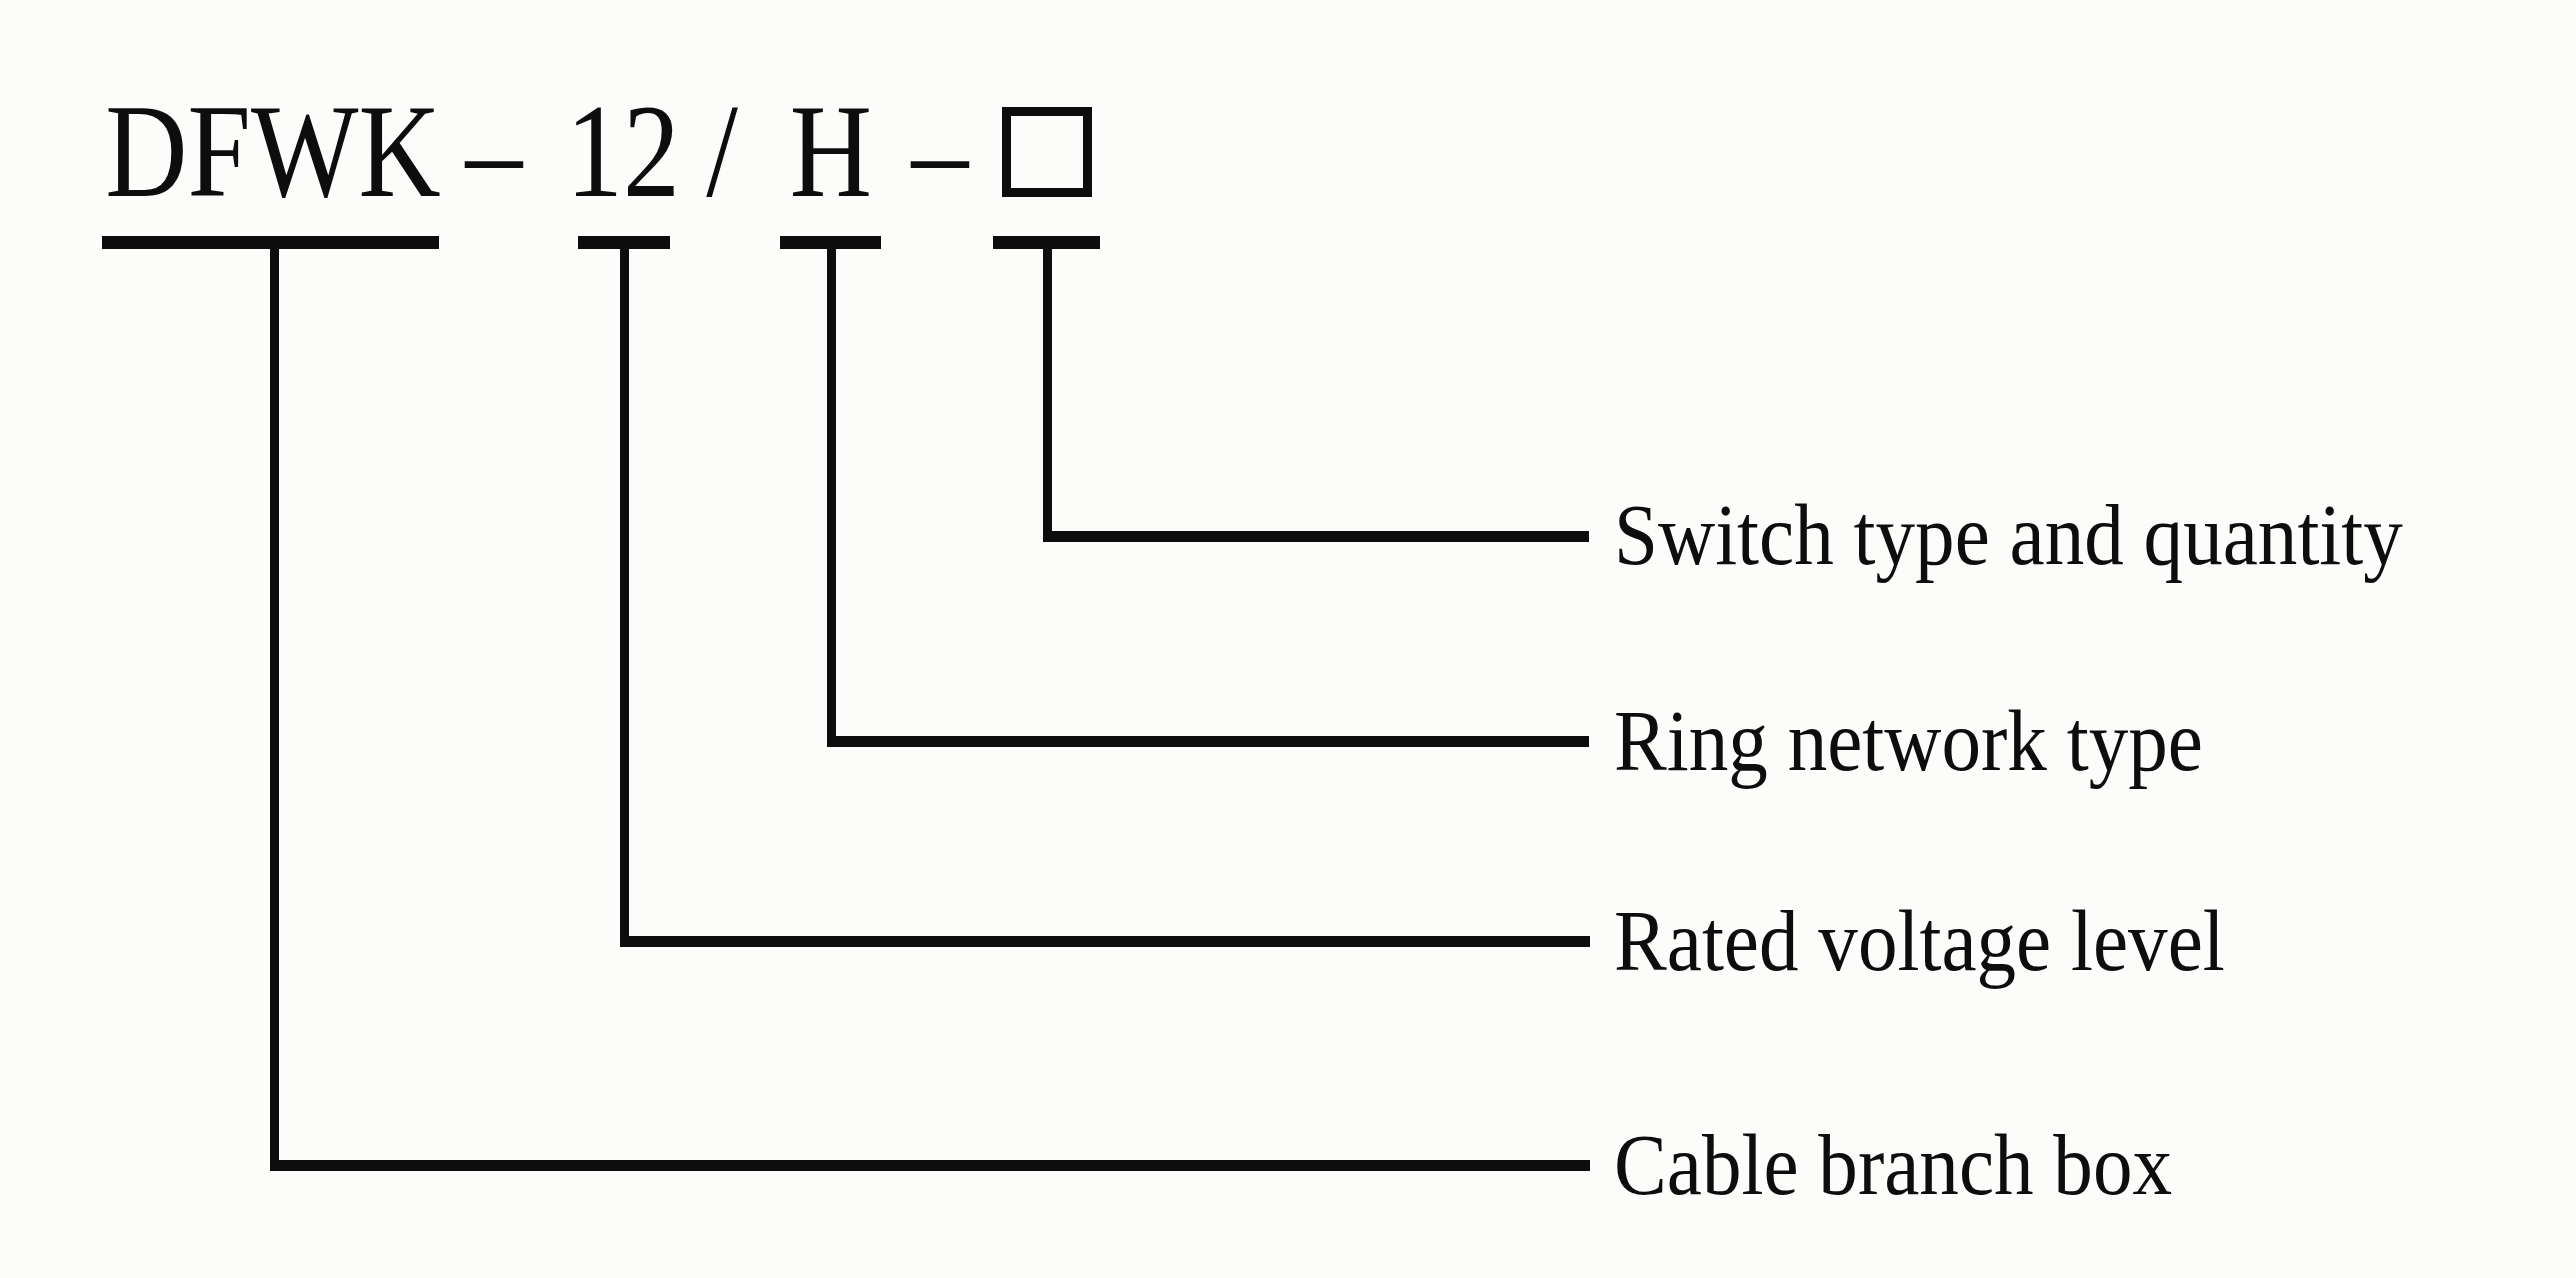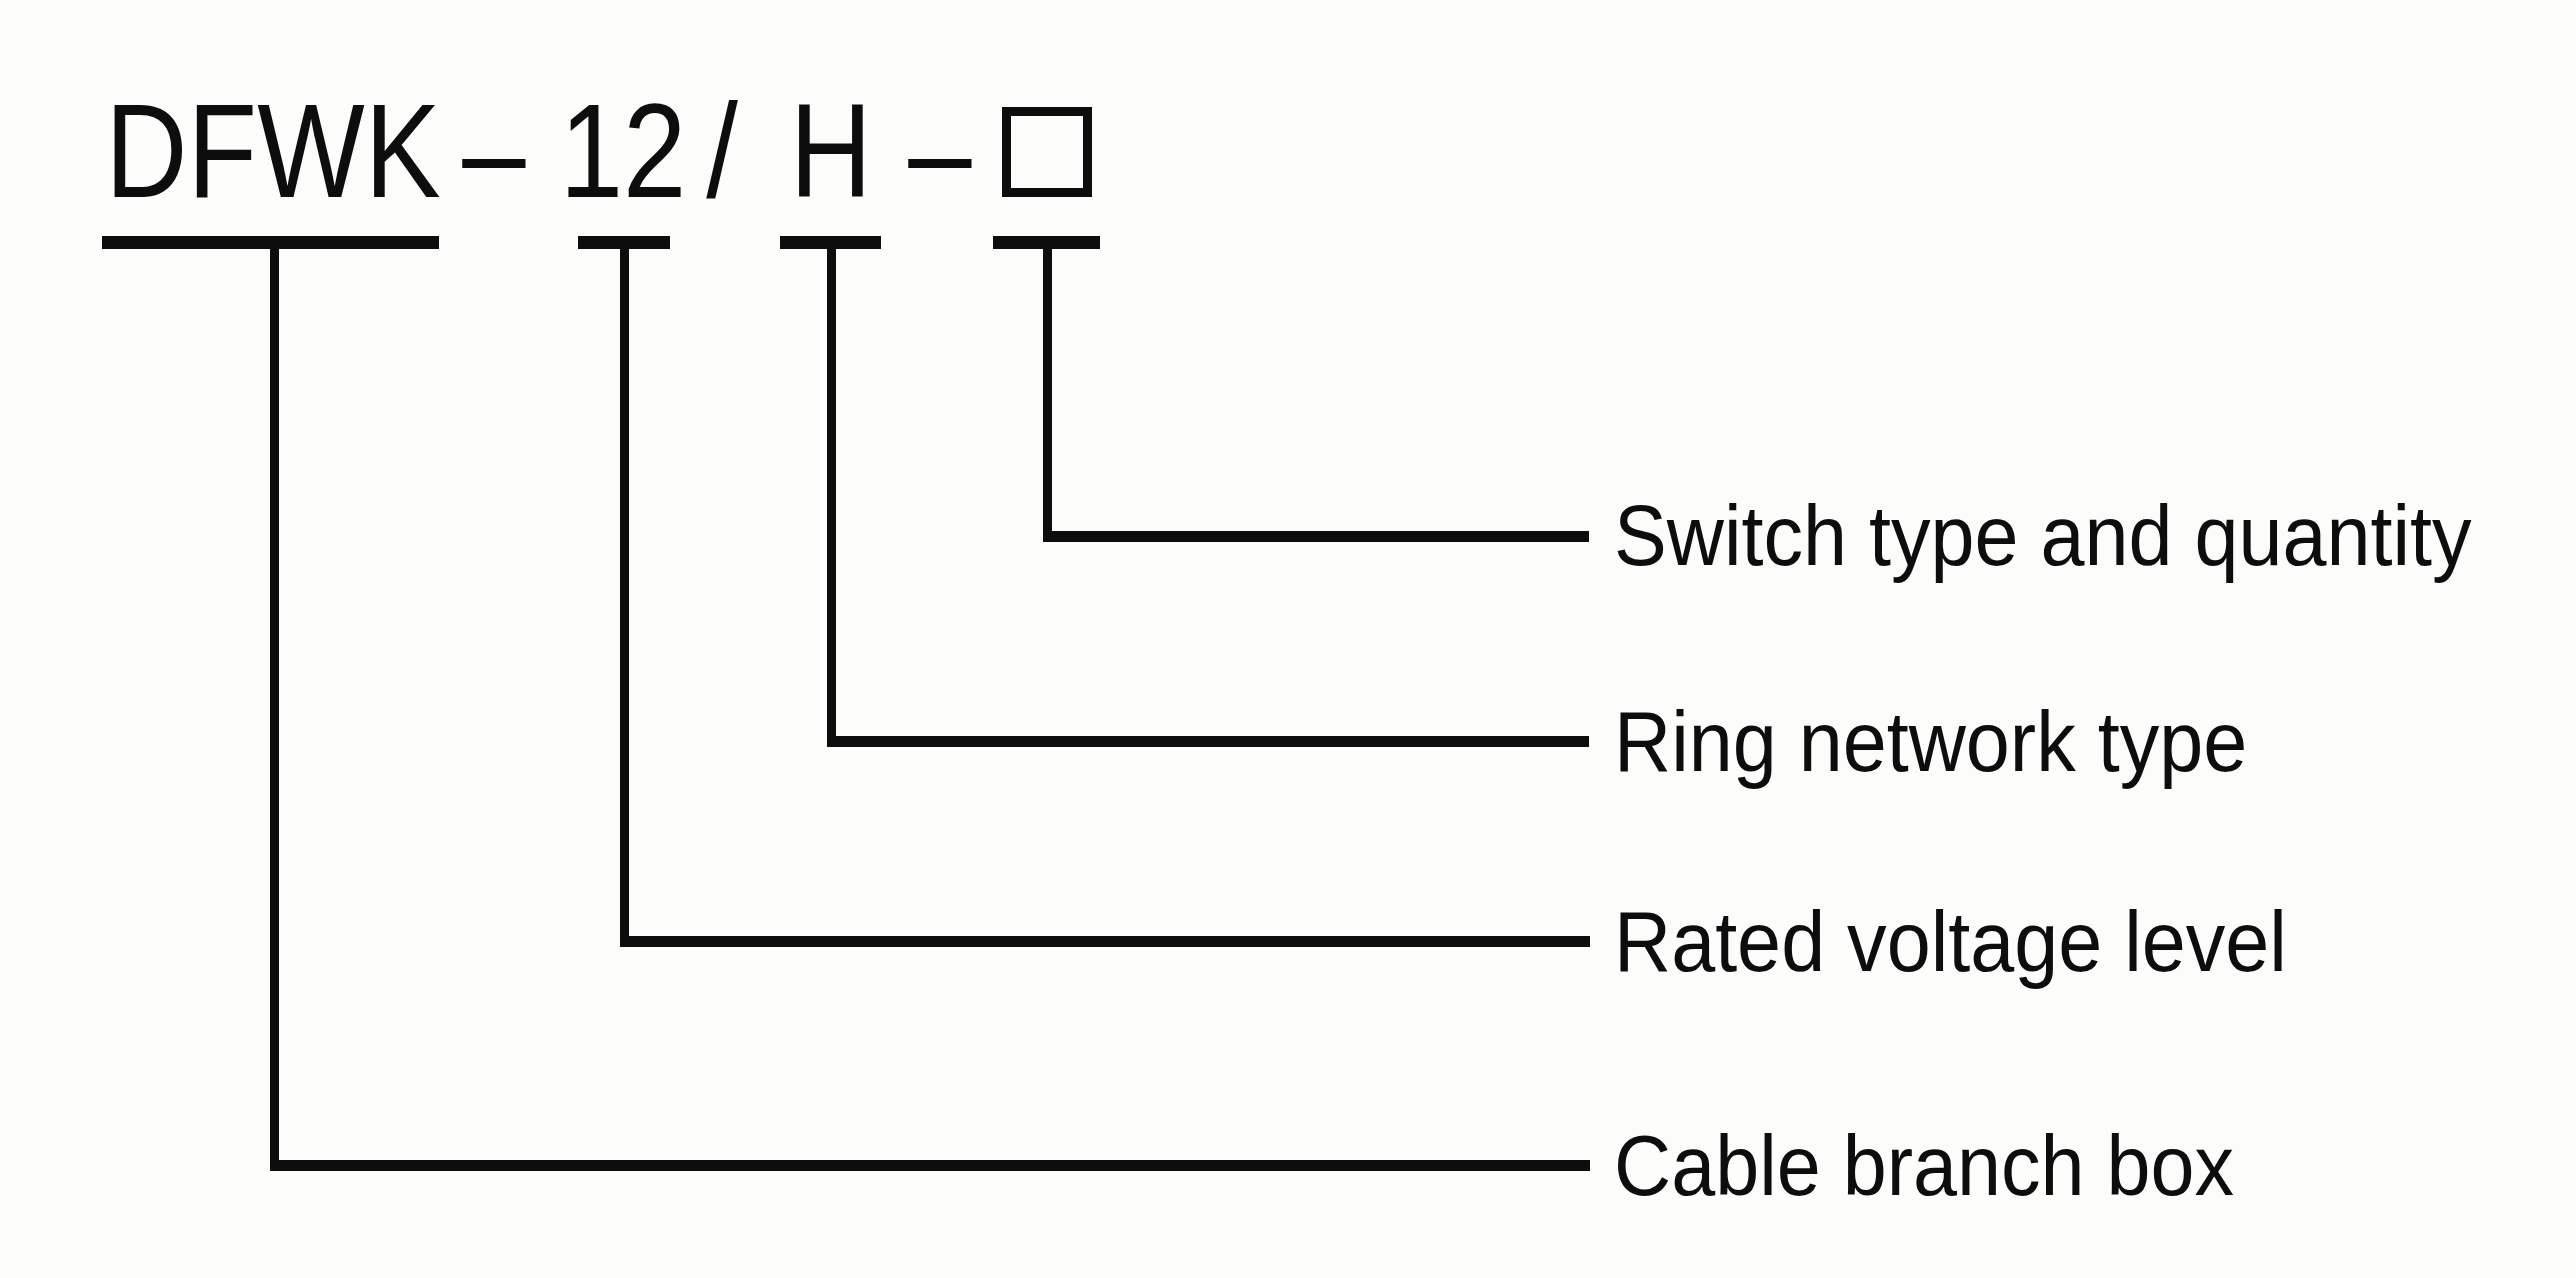--- a/index.html
+++ b/index.html
@@ -5,21 +5,21 @@
   html, body {
     margin: 0;
     padding: 0;
     background: #ffffff;
   }
   .stage {
     position: relative;
     width: 2576px;
     height: 1278px;
     background: #fcfcfb;
-    font-family: Liberation Sans, sans-serif;
+    font-family: Liberation Serif, serif;
     color: #0d0d0d;
     overflow: hidden;
   }
   
   .seg {
     position: absolute;
     top: 84px;
     font-size: 134px;
     line-height: 134px;
     white-space: nowrap;

